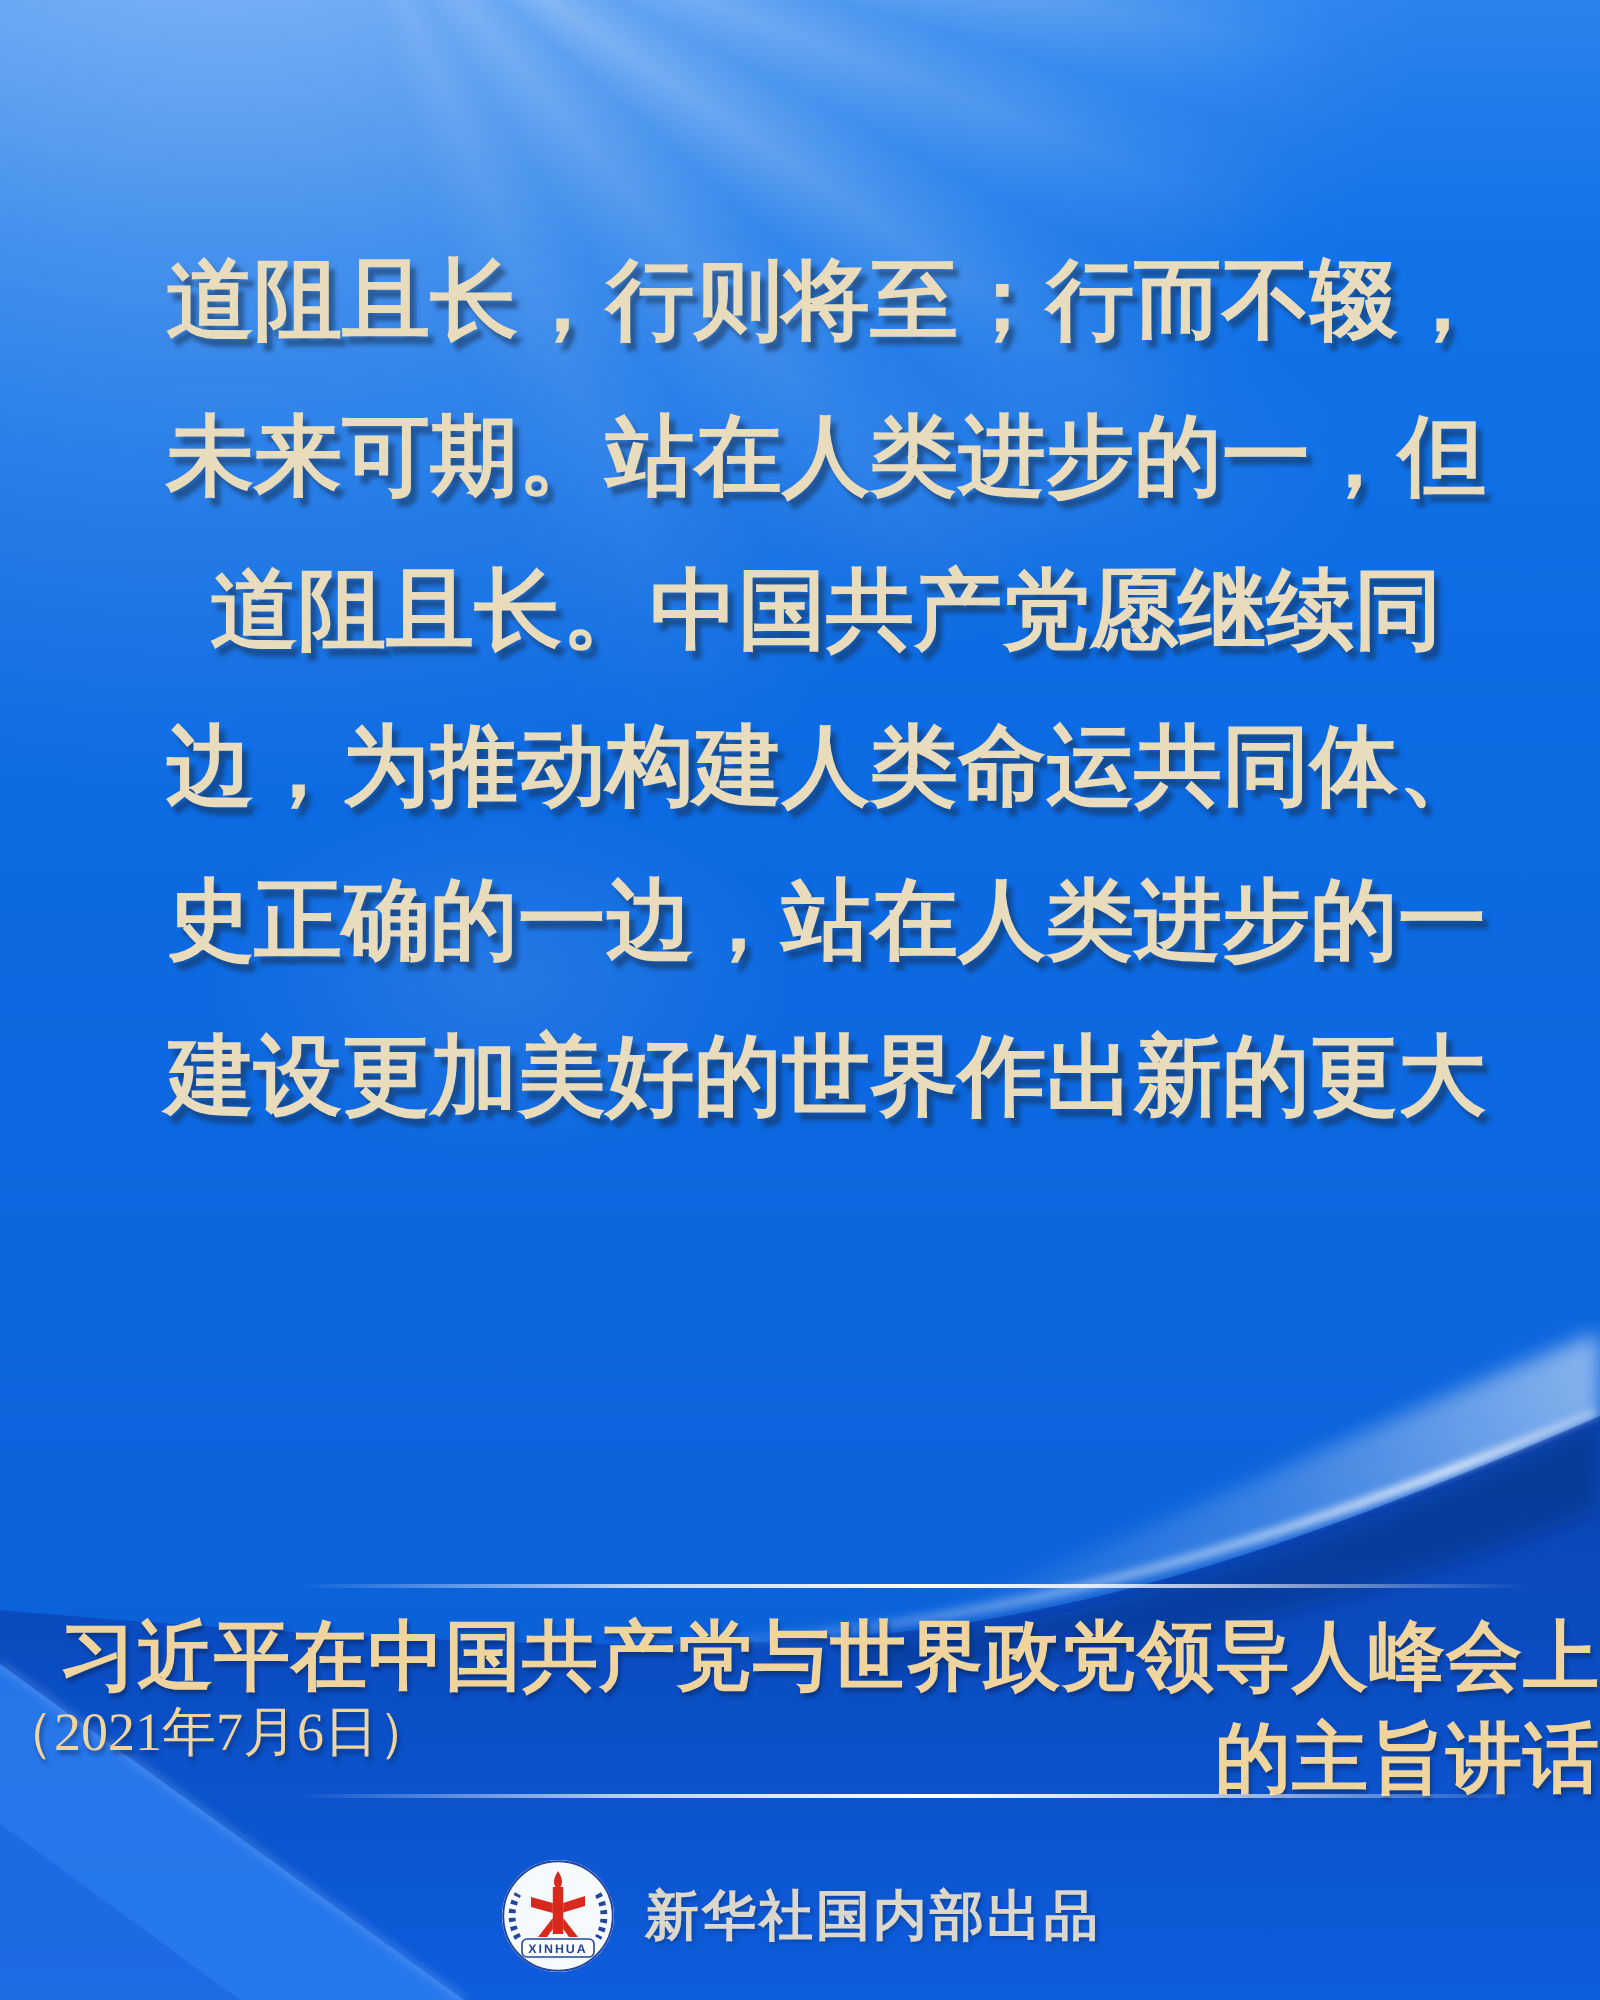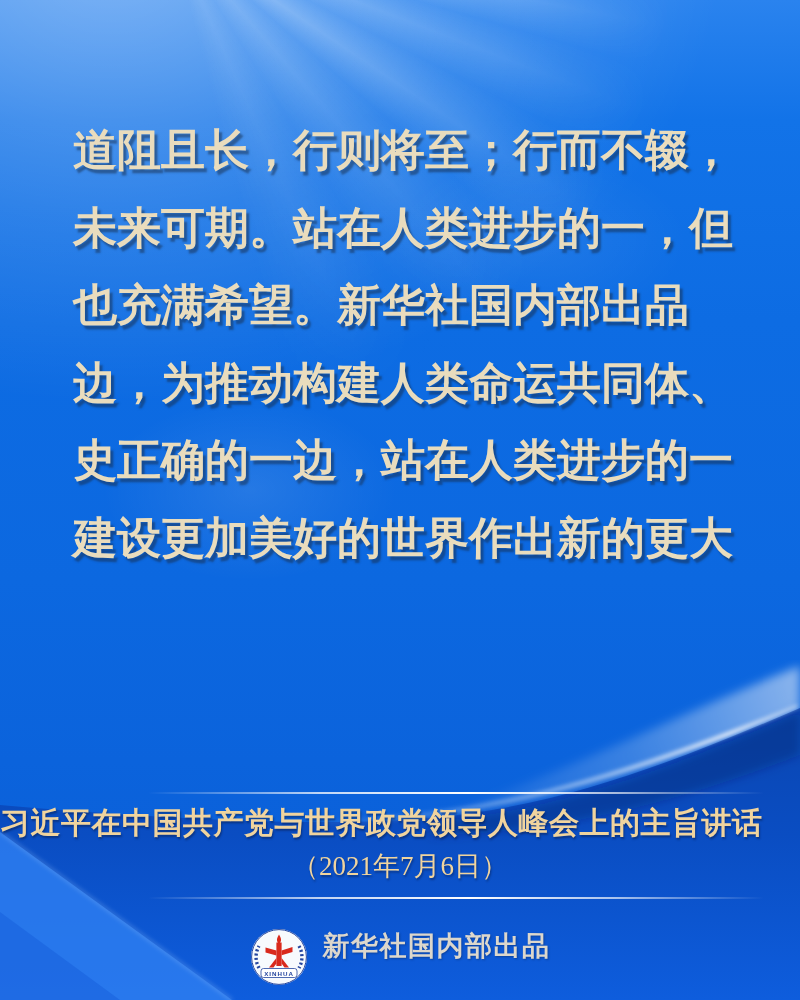--- a/index.html
+++ b/index.html
@@ -58,54 +58,55 @@
   
   .quote {
     position: absolute; left: 73px; top: 112px; width: 680px;
     font-family: "Liberation Serif", "DejaVu Serif", serif;
     font-weight: 700;
     font-size: 44px;
     line-height: 77.5px;
     color: #e9dcbd;
     text-shadow: 3px 4px 2px rgba(24,44,72,0.50);
     letter-spacing: 0px;
+    text-align: center;
   }
   .quote-line { white-space: nowrap; }
 
   
   .sep {
     position: absolute; height: 2px; border-radius: 1px;
     background: linear-gradient(90deg,
       rgba(255,255,255,0) 0%, rgba(255,255,255,0.75) 28%,
       #ffffff 52%, rgba(255,255,255,0.65) 76%, rgba(255,255,255,0) 100%);
   }
   .sep-top { left: 148px; top: 792px; width: 616px; }
   .sep-bottom { left: 148px; top: 897px; width: 616px; }
   .attr-title {
     position: absolute; left: 0; top: 803px; width: 800px;
-    text-align: left;
+    text-align: right;
     font-family: "Liberation Serif", "DejaVu Serif", serif;
-    font-size: 30px; font-weight: 600;
+    font-size: 38px; font-weight: 600;
     color: #f0d49e;
     letter-spacing: 0.5px;
     text-shadow: 1px 2px 2px rgba(10,25,60,0.45);
   }
   .attr-date {
     position: absolute; left: 0; top: 848px; width: 800px;
-    text-align: center;
+    text-align: left;
     font-family: "Liberation Serif", "DejaVu Serif", serif;
     font-size: 27px; font-weight: 500;
     color: #f0d49e;
     text-shadow: 1px 2px 2px rgba(10,25,60,0.45);
   }
 
   
   .footer {
     position: absolute; left: 0; top: 928px; width: 800px; height: 60px;
-    display: flex; justify-content: center; gap: 15px;
+    display: flex; align-items: center; justify-content: center; gap: 15px;
   }
   .logo { width: 58px; height: 58px; flex: 0 0 auto; }
   .publisher {
     font-family: "Liberation Sans", "DejaVu Sans", sans-serif;
     font-size: 27px; font-weight: 600;
     color: #dcd7cc;
     letter-spacing: 1.5px;
     text-shadow: 1px 1px 2px rgba(10,25,60,0.35);
   }
 </style>
@@ -154,21 +155,21 @@
     <path d="M310,163 C430,159 560,146 798,46" fill="none" stroke="url(#gradLine)" stroke-width="4" filter="url(#soft1)"></path>
 
     <path d="M0,172 L232,340 L0,340 Z" fill="rgba(45,124,240,0.85)"></path>
     <path d="M0,172 L232,340" stroke="rgba(150,195,250,0.40)" stroke-width="2.5" filter="url(#soft1)"></path>
     <path d="M0,252 L120,340 L0,340 Z" fill="rgba(24,96,220,0.55)"></path>
   </svg>
 
   <div class="quote">
       <div class="quote-line">道阻且长，行则将至；行而不辍，</div>
       <div class="quote-line">未来可期。站在人类进步的一，但</div>
-      <div class="quote-line">也充满希望。新华社国内部出品</div>
+      <div class="quote-line">道阻且长。中国共产党愿继续同</div>
       <div class="quote-line">边，为推动构建人类命运共同体、</div>
       <div class="quote-line">史正确的一边，站在人类进步的一</div>
       <div class="quote-line">建设更加美好的世界作出新的更大</div>
     </div>
 
   <div class="sep sep-top"></div>
   <div class="attr-title">习近平在中国共产党与世界政党领导人峰会上的主旨讲话</div>
   <div class="attr-date">（2021年7月6日）</div>
   <div class="sep sep-bottom"></div>
 

